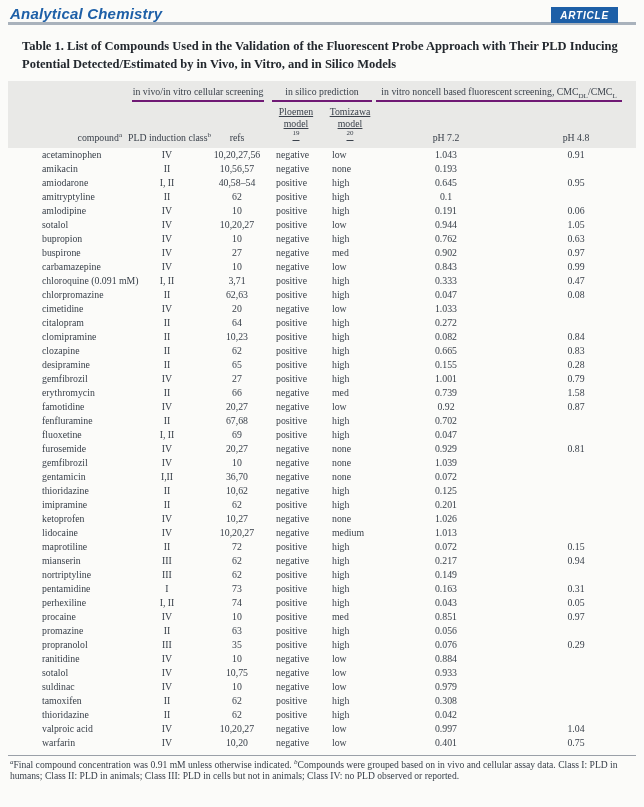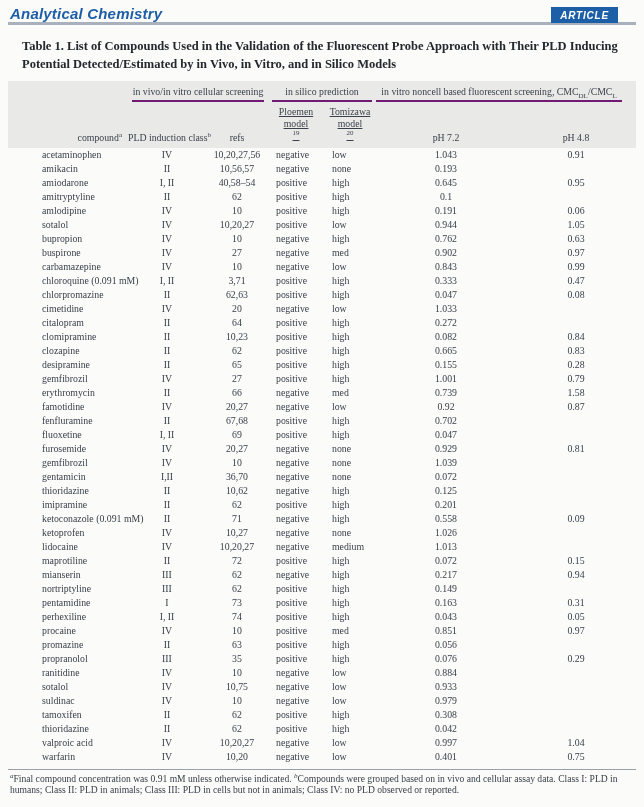--- a/index.html
+++ b/index.html
@@ -339,29 +339,20 @@
         <tr>
           <td>imipramine</td>
           <td>II</td>
           <td>62</td>
           <td>positive</td>
           <td>high</td>
           <td>0.201</td>
           <td></td>
         </tr>
         <tr>
-          <td>ketoconazole (0.091 mM)</td>
-          <td>II</td>
-          <td>71</td>
-          <td>negative</td>
-          <td>high</td>
-          <td>0.558</td>
-          <td>0.09</td>
-        </tr>
-        <tr>
           <td>ketoprofen</td>
           <td>IV</td>
           <td>10,27</td>
           <td>negative</td>
           <td>none</td>
           <td>1.026</td>
           <td></td>
         </tr>
         <tr>
           <td>lidocaine</td>

